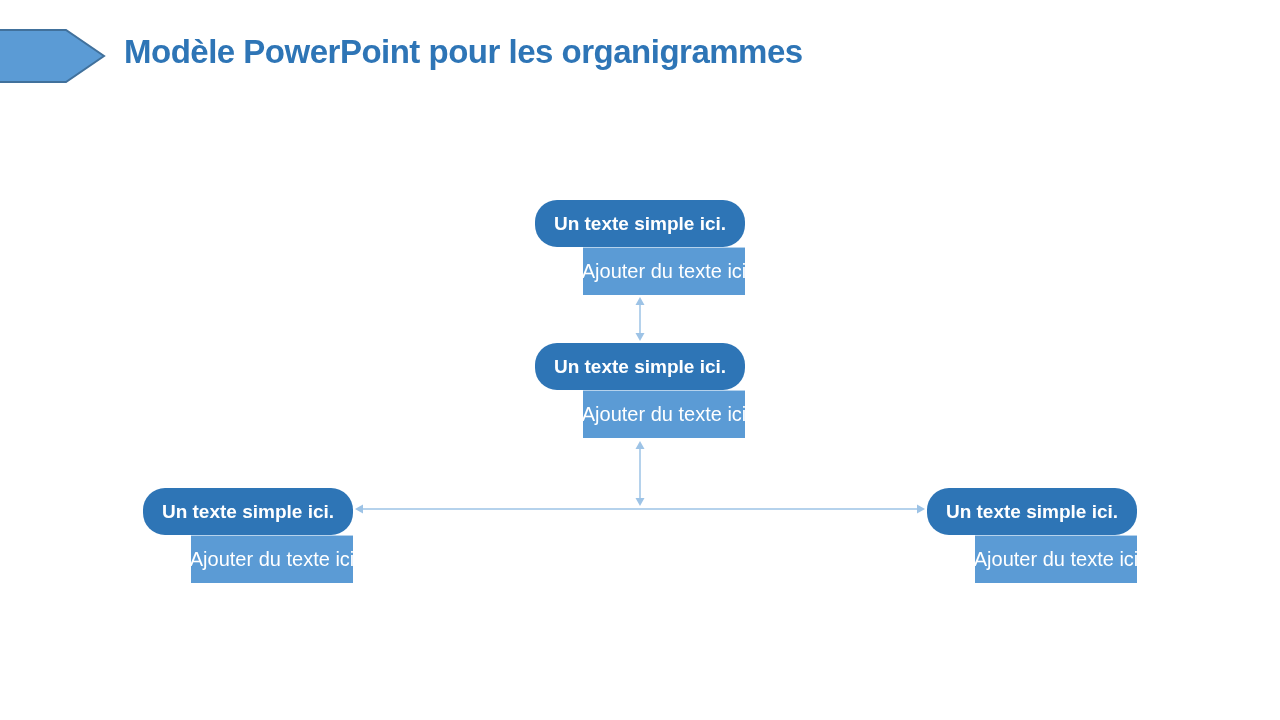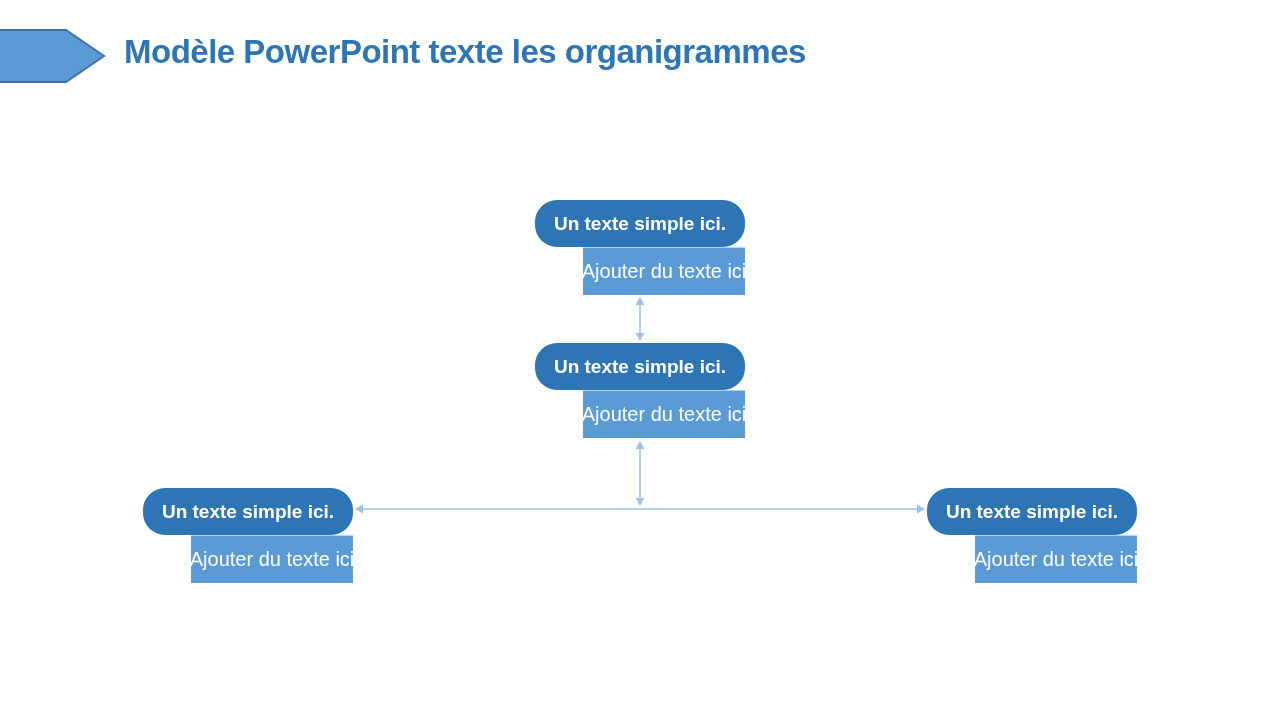--- a/index.html
+++ b/index.html
@@ -69,21 +69,21 @@
       <polygon points="640,506 635.5,498 644.5,498" style="fill:var(--connector-color);"></polygon>
     </g>
 
     <g>
       <line x1="361" y1="509" x2="919" y2="509" style="stroke:var(--connector-color);stroke-width:1.5;"></line>
       <polygon points="355,509 363,504.5 363,513.5" style="fill:var(--connector-color);"></polygon>
       <polygon points="925,509 917,504.5 917,513.5" style="fill:var(--connector-color);"></polygon>
     </g>
   </svg>
 
-  <div class="slide-title">Modèle PowerPoint texte les organigrammes</div>
+  <div class="slide-title">Modèle PowerPoint pour les organigrammes</div>
 
   <div class="node node-top">
     <div class="node-header">Un texte simple ici.</div>
     <div class="node-body">Ajouter du texte ici</div>
   </div>
 
   <div class="node node-middle">
     <div class="node-header">Un texte simple ici.</div>
     <div class="node-body">Ajouter du texte ici</div>
   </div>

